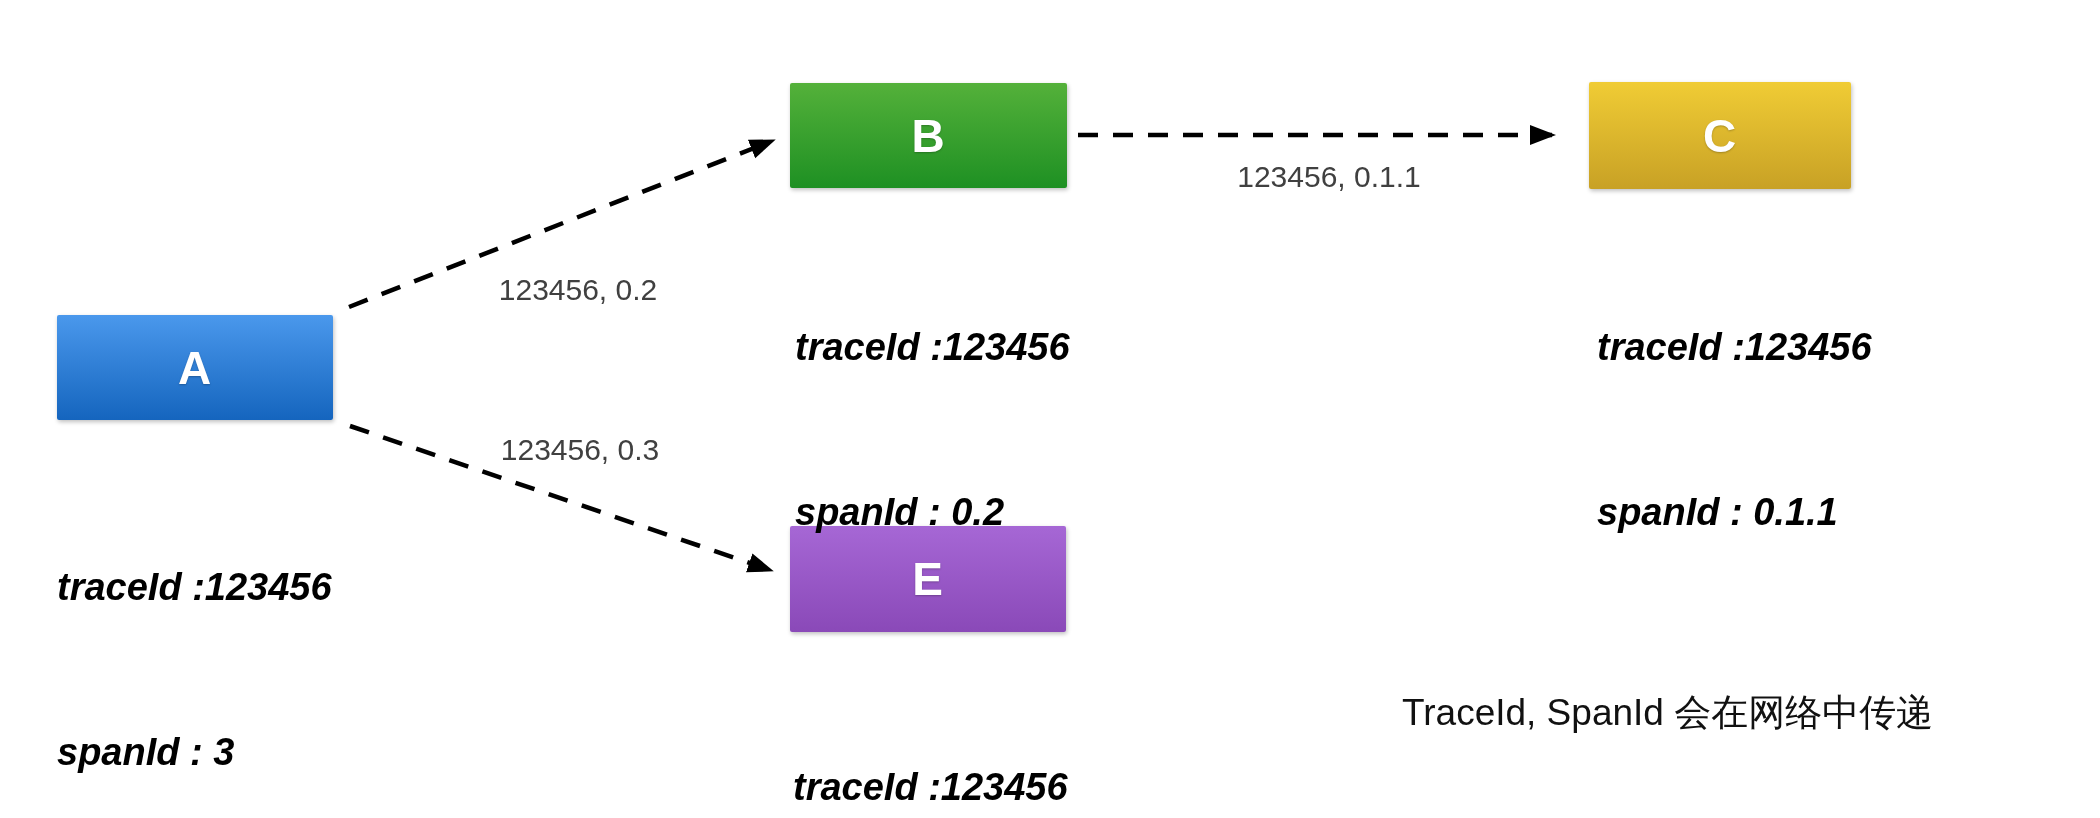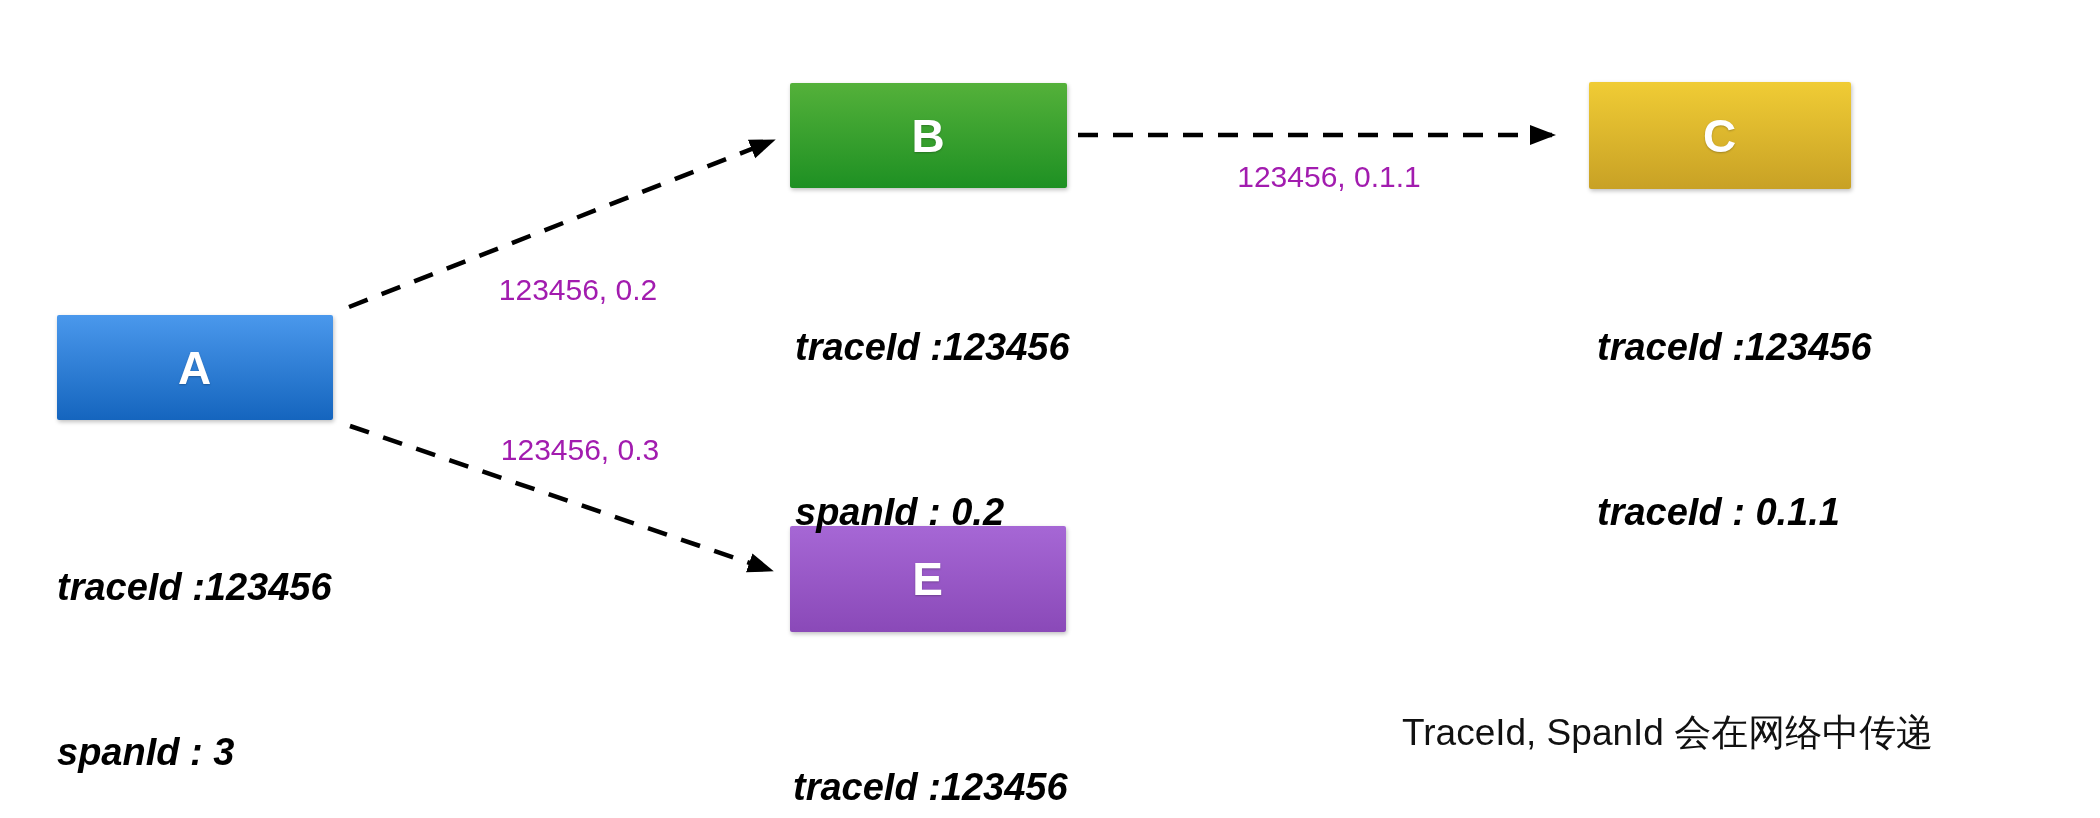--- a/index.html
+++ b/index.html
@@ -34,29 +34,29 @@
     line-height: 55px; white-space: pre; font-style: italic;
   }
   #info-A { left: 57px;   top: 450px; }
   #info-B { left: 795px;  top: 210px; }
   #info-C { left: 1597px; top: 210px; }
   #info-E { left: 793px;  top: 650px; }
 
   .edge-label {
     position: absolute;
     transform: translate(-50%, -50%);
-    font-size: 30px; color: #a21caf; white-space: nowrap;
+    font-size: 30px; color: #404040; white-space: nowrap;
   }
   #edge-label-ab { left: 578px;  top: 290px; }
   #edge-label-bc { left: 1329px; top: 177px; }
   #edge-label-ae { left: 580px;  top: 450px; }
 
   .annotation {
     position: absolute;
-    left: 1402px; top: 708px;
+    left: 1402px; top: 688px;
     font-size: 37px; color: #111111; white-space: nowrap;
   }
 </style>
 </head>
 <body>
 
 <div class="canvas">
 
   <svg class="edges" viewBox="0 0 2100 818">
     <defs>
@@ -85,21 +85,21 @@
   <div id="info-A" class="node-info">
     <div>traceId :123456</div>
     <div>spanId : 3</div>
   </div>
   <div id="info-B" class="node-info">
     <div>traceId :123456</div>
     <div>spanId : 0.2</div>
   </div>
   <div id="info-C" class="node-info">
     <div>traceId :123456</div>
-    <div>traceId : 0.1.1</div>
+    <div>spanId : 0.1.1</div>
   </div>
   <div id="info-E" class="node-info">
     <div>traceId :123456</div>
     
   </div>
 
   <div id="edge-label-ab" class="edge-label">123456, 0.2</div>
   <div id="edge-label-bc" class="edge-label">123456, 0.1.1</div>
   <div id="edge-label-ae" class="edge-label">123456, 0.3</div>
 

